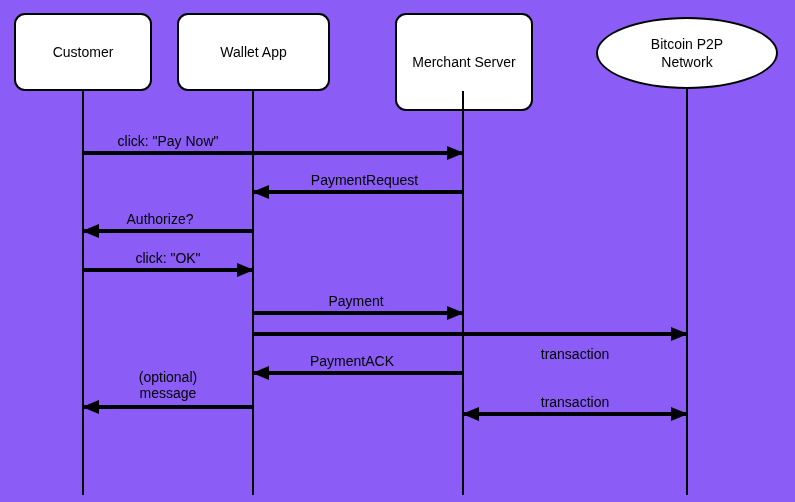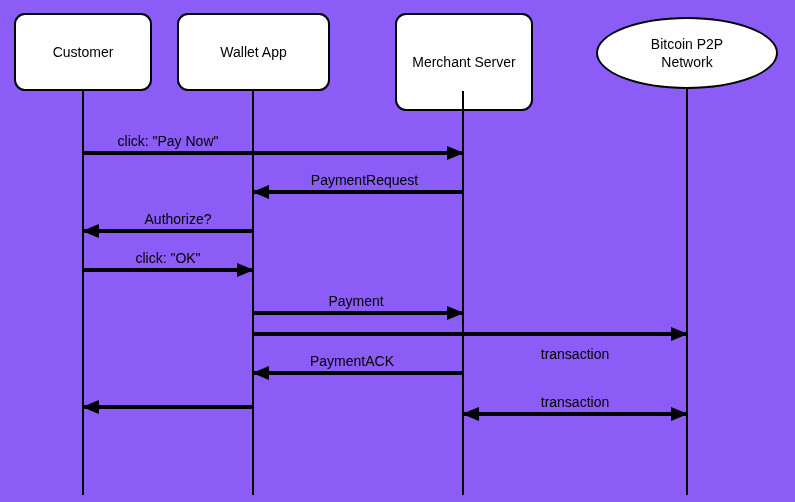--- a/index.html
+++ b/index.html
@@ -106,21 +106,21 @@
     <div class="shaft"></div>
     <div class="head-r"></div>
   </div>
 
   <div class="msg-label" style="left:242px; top:172px; width:245px;">PaymentRequest</div>
   <div class="arrow" style="left:253px; top:185px; width:210px;">
     <div class="shaft"></div>
     <div class="head-l"></div>
   </div>
 
-  <div class="msg-label" style="left:94px; top:211px; width:168px;">Authorize?</div>
+  <div class="msg-label" style="left:76px; top:211px; width:168px;">Authorize?</div>
   <div class="arrow" style="left:83px; top:224px; width:170px;">
     <div class="shaft"></div>
     <div class="head-l"></div>
   </div>
 
   <div class="msg-label" style="left:83px; top:250px; width:170px;">click: "OK"</div>
   <div class="arrow" style="left:83px; top:263px; width:170px;">
     <div class="shaft"></div>
     <div class="head-r"></div>
   </div>
@@ -136,20 +136,22 @@
     <div class="shaft"></div>
     <div class="head-r"></div>
   </div>
 
   <div class="msg-label" style="left:253px; top:353px; width:198px;">PaymentACK</div>
   <div class="arrow" style="left:253px; top:366px; width:210px;">
     <div class="shaft"></div>
     <div class="head-l"></div>
   </div>
 
+  <div class="msg-label" style="left:83px; top:369px; width:170px;">(optional)
+message</div>
   <div class="arrow" style="left:83px; top:400px; width:170px;">
     <div class="shaft"></div>
     <div class="head-l"></div>
   </div>
 
   <div class="msg-label" style="left:463px; top:394px; width:224px;">transaction</div>
   <div class="arrow" style="left:463px; top:407px; width:224px;">
     <div class="shaft"></div>
     <div class="head-l"></div>
     <div class="head-r"></div>

